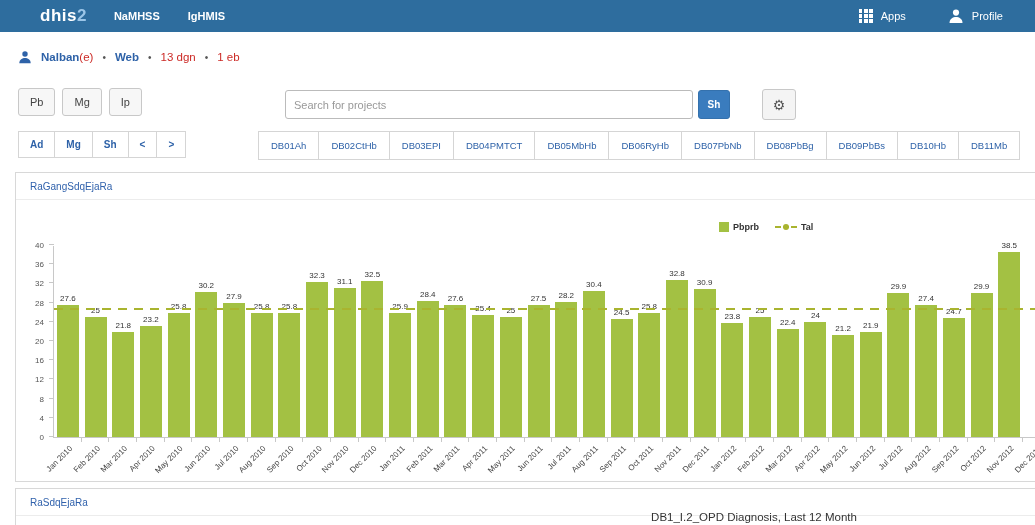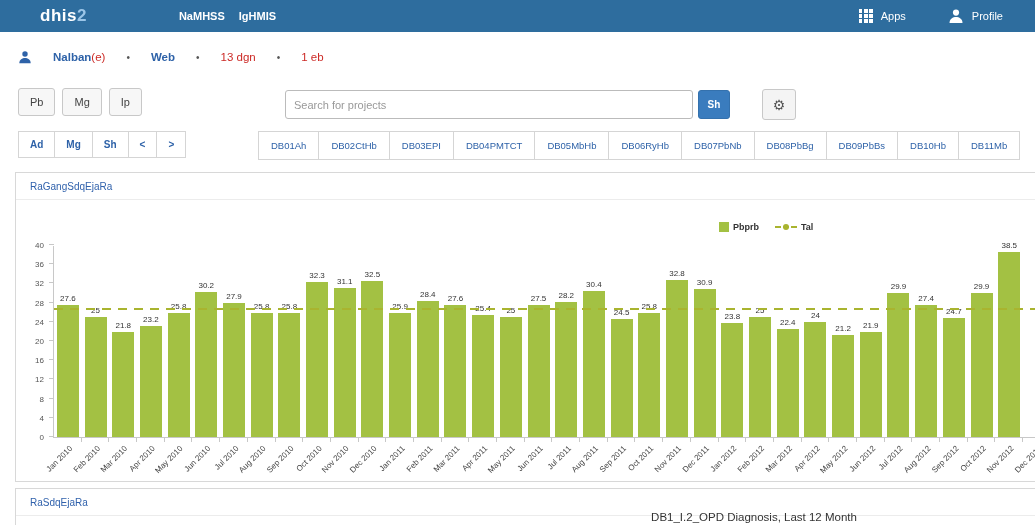--- a/index.html
+++ b/index.html
@@ -9,32 +9,32 @@
     background:#ffffff; font-family:"Liberation Sans", sans-serif;
   }
 
   
   .header {
     position:absolute; top:0; left:0; width:1035px; height:32px;
     background:#2e6d9e; display:flex; align-items:center; color:#fff;
   }
   .logo { margin-left:40px; font-size:17px; font-weight:bold; letter-spacing:.5px; }
   .logo .logo2 { color:#9cc6e8; }
-  .hnav { display:flex; gap:14px; margin-left:92px; }
+  .hnav { display:flex; gap:28px; margin-left:27px; }
   .hnav-item { font-size:11px; font-weight:bold; color:#fff; cursor:pointer; }
   .hright { margin-left:auto; display:flex; align-items:center; gap:42px; margin-right:32px; }
   .hbtn { display:flex; align-items:center; gap:8px; font-size:11px; color:#fff; cursor:pointer; }
   .grid-icon { width:14px; height:14px; display:grid; grid-template-columns:repeat(3,1fr); gap:1.5px; }
   .grid-icon span { background:#fff; }
   .person-icon svg { display:block; }
 
   
   .userbar {
     position:absolute; top:50px; left:18px; display:flex; align-items:center;
-    gap:21px; font-size:11.5px;
+    gap:9px; font-size:11.5px;
   }
   .ub-name { color:#2e62a8; font-weight:bold; }
   .ub-suffix { color:#cc2a26; }
   .ub-dot { color:#555; font-size:10px; }
   .ub-blue { color:#2e62a8; font-weight:bold; }
   .ub-red { color:#cc2a26; }
 
   
   .toolbar { position:absolute; top:88px; left:0; width:1035px; height:34px; }
   .tb-btns { position:absolute; left:18px; top:0; display:flex; gap:7px; }

